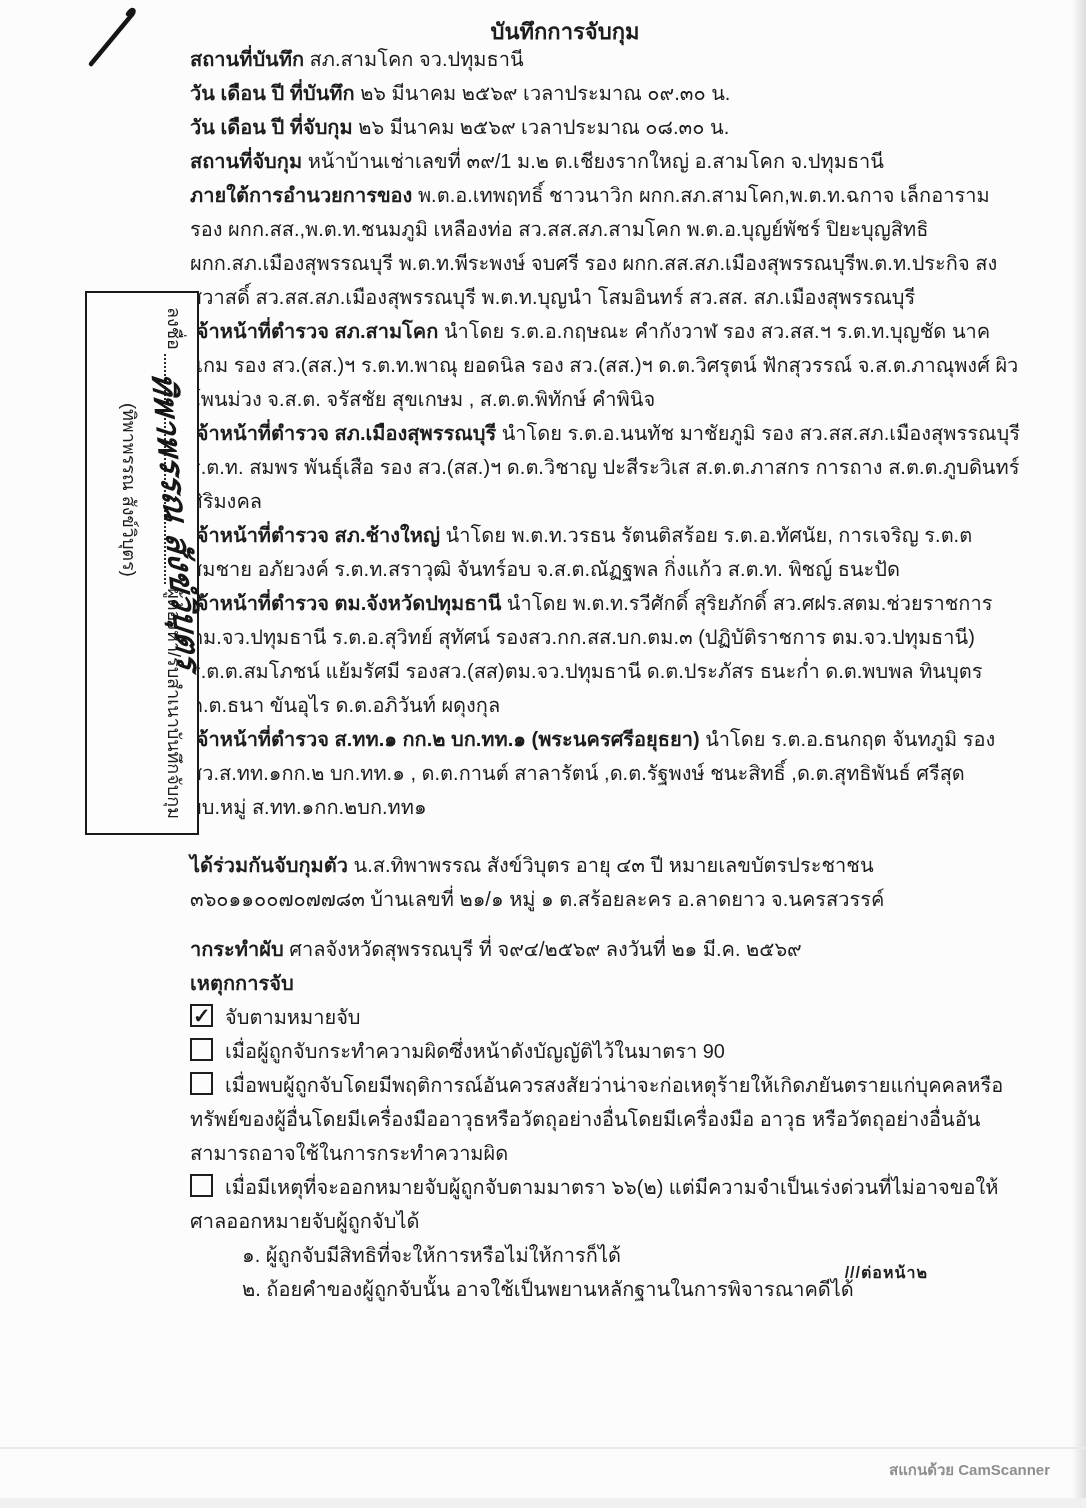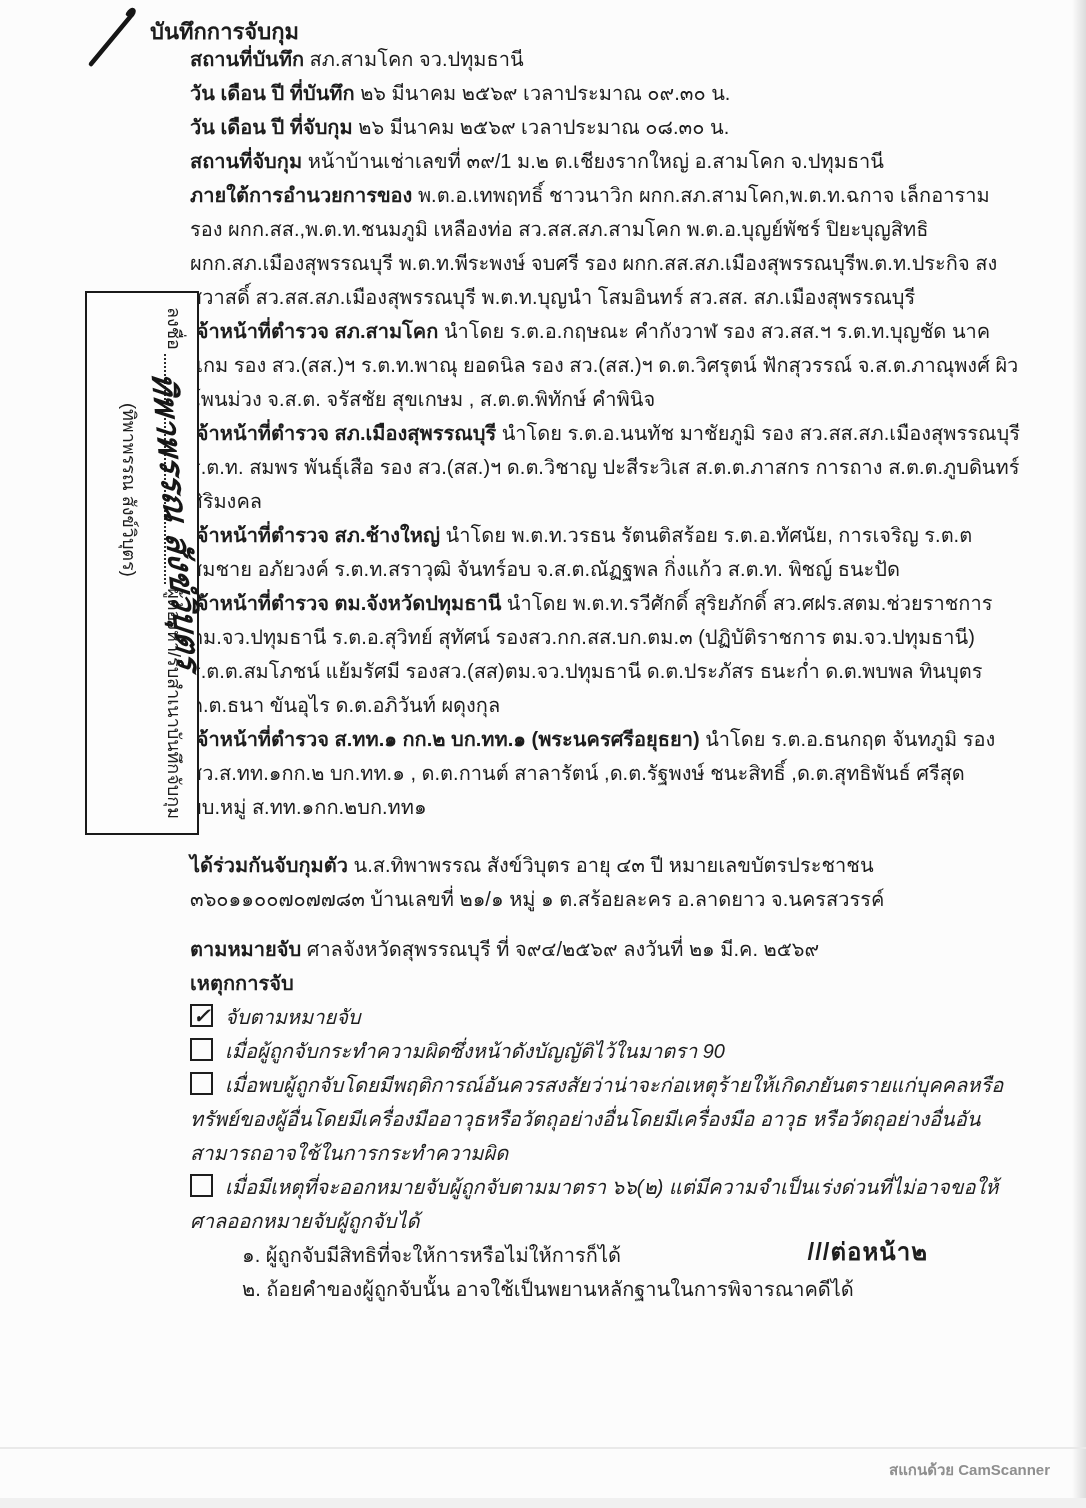--- a/index.html
+++ b/index.html
@@ -22,46 +22,46 @@
     background:#e9e9e9;
   }
   .scan-bottom-band{
     position:absolute;left:0;top:1498px;width:100%;height:10px;
     background:#f0f0f0;
   }
   .pen-mark{position:absolute;left:78px;top:4px;}
   
   .title{
     position:absolute;left:150px;top:14px;width:830px;
-    font-size:22px;font-weight:bold;
+    text-align:center;font-size:22px;font-weight:bold;
   }
   .content{
     position:absolute;left:190px;top:42px;width:832px;
     font-size:20px;line-height:34px;
     word-break:break-word;
   }
   .content p{margin:0;}
   .lead{font-weight:bold;}
   .para-gap-lg{margin-top:24px !important;}
   .para-gap-sm{margin-top:16px !important;}
   .heading{font-weight:bold;}
   .checkbox{
     display:inline-block;width:19px;height:19px;
     border:2px solid #1d1d1d;margin-right:12px;
     vertical-align:-3px;position:relative;background:#fcfcfc;
   }
   .checkbox.checked::after{
     content:"✓";position:absolute;left:1px;top:-7px;
     font-size:21px;font-weight:bold;color:#1d1d1d;
   }
-  .reason{margin:0;line-height:34px;font-style:italic;}
+  .reason{margin:0;line-height:34px;}
   .right-item{padding-left:52px;}
   .continuation{
-    position:absolute;right:158px;top:1232px;
-    font-size:24px;font-weight:bold;letter-spacing:1px;
+    position:absolute;right:158px;top:1260px;
+    font-size:16px;font-weight:bold;letter-spacing:1px;
   }
   
   .sig-box{
     position:absolute;left:199px;top:291px;
     width:544px;height:114px;
     transform:rotate(90deg);transform-origin:0 0;
     border:2px solid #1a1a1a;
     background:#fdfdfd;
     box-sizing:border-box;
     padding:8px 14px 4px 14px;
@@ -105,21 +105,21 @@
 
     <p class="para"><span class="lead">ภายใต้การอำนวยการของ</span><span> พ.ต.อ.เทพฤทธิ์ ชาวนาวิก ผกก.สภ.สามโคก,พ.ต.ท.ฉกาจ เล็กอาราม รอง ผกก.สส.,พ.ต.ท.ชนมภูมิ เหลืองท่อ สว.สส.สภ.สามโคก พ.ต.อ.บุญย์พัชร์ ปิยะบุญสิทธิ ผกก.สภ.เมืองสุพรรณบุรี พ.ต.ท.พีระพงษ์ จบศรี รอง ผกก.สส.สภ.เมืองสุพรรณบุรีพ.ต.ท.ประกิจ สงสวาสดิ์ สว.สส.สภ.เมืองสุพรรณบุรี พ.ต.ท.บุญนำ โสมอินทร์ สว.สส. สภ.เมืองสุพรรณบุรี</span></p>
     <p class="para"><span class="lead">เจ้าหน้าที่ตำรวจ สภ.สามโคก</span><span> นำโดย ร.ต.อ.กฤษณะ คำกังวาฬ รอง สว.สส.ฯ ร.ต.ท.บุญชัด นาคแกม รอง สว.(สส.)ฯ ร.ต.ท.พาณุ ยอดนิล รอง สว.(สส.)ฯ ด.ต.วิศรุตน์ ฟักสุวรรณ์ จ.ส.ต.ภาณุพงศ์ ผิวโพนม่วง จ.ส.ต. จรัสชัย สุขเกษม , ส.ต.ต.พิทักษ์ คำพินิจ</span></p>
     <p class="para"><span class="lead">เจ้าหน้าที่ตำรวจ สภ.เมืองสุพรรณบุรี</span><span> นำโดย ร.ต.อ.นนทัช มาชัยภูมิ รอง สว.สส.สภ.เมืองสุพรรณบุรี ร.ต.ท. สมพร พันธุ์เสือ รอง สว.(สส.)ฯ ด.ต.วิชาญ ปะสีระวิเส ส.ต.ต.ภาสกร การถาง ส.ต.ต.ภูบดินทร์ ศิริมงคล</span></p>
     <p class="para"><span class="lead">เจ้าหน้าที่ตำรวจ สภ.ช้างใหญ่</span><span> นำโดย พ.ต.ท.วรธน รัตนติสร้อย ร.ต.อ.ทัศนัย, การเจริญ ร.ต.ต สมชาย อภัยวงค์ ร.ต.ท.สราวุฒิ จันทร์อบ จ.ส.ต.ณัฏฐพล กิ่งแก้ว ส.ต.ท. พิชญ์ ธนะปัด</span></p>
     <p class="para"><span class="lead">เจ้าหน้าที่ตำรวจ ตม.จังหวัดปทุมธานี</span><span> นำโดย พ.ต.ท.รวีศักดิ์ สุริยภักดิ์  สว.ศฝร.สตม.ช่วยราชการ ตม.จว.ปทุมธานี ร.ต.อ.สุวิทย์ สุทัศน์ รองสว.กก.สส.บก.ตม.๓ (ปฏิบัติราชการ ตม.จว.ปทุมธานี) ร.ต.ต.สมโภชน์ แย้มรัศมี รองสว.(สส)ตม.จว.ปทุมธานี ด.ต.ประภัสร ธนะก่ำ ด.ต.พบพล ทินบุตร ด.ต.ธนา ขันอุไร ด.ต.อภิวันท์ ผดุงกุล</span></p>
     <p class="para"><span class="lead">เจ้าหน้าที่ตำรวจ ส.ทท.๑ กก.๒ บก.ทท.๑ (พระนครศรีอยุธยา)</span><span> นำโดย ร.ต.อ.ธนกฤต จันทภูมิ รอง สว.ส.ทท.๑กก.๒ บก.ทท.๑ , ด.ต.กานต์ สาลารัตน์ ,ด.ต.รัฐพงษ์ ชนะสิทธิ์ ,ด.ต.สุทธิพันธ์ ศรีสุด ผบ.หมู่ ส.ทท.๑กก.๒บก.ทท๑</span></p>
 
     <p class="para para-gap-lg"><span class="lead">ได้ร่วมกันจับกุมตัว</span><span> น.ส.ทิพาพรรณ สังข์วิบุตร อายุ ๔๓ ปี หมายเลขบัตรประชาชน ๓๖๐๑๑๐๐๗๐๗๗๘๓ บ้านเลขที่ ๒๑/๑ หมู่ ๑ ต.สร้อยละคร อ.ลาดยาว จ.นครสวรรค์</span></p>
 
-    <p class="para para-gap-sm"><span class="lead">ตามหมายจับ</span><span> ศาลจังหวัดสุพรรณบุรี ที่ จ๙๔/๒๕๖๙  ลงวันที่ ๒๑ มี.ค. ๒๕๖๙</span></p>
+    <p class="para para-gap-sm"><span class="lead">ากระทำผับ</span><span> ศาลจังหวัดสุพรรณบุรี ที่ จ๙๔/๒๕๖๙  ลงวันที่ ๒๑ มี.ค. ๒๕๖๙</span></p>
 
 
     <p class="heading">เหตุกการจับ</p>
 
     <div class="reason"><span class="checkbox checked"></span><span>จับตามหมายจับ</span></div>
     <div class="reason"><span class="checkbox"></span><span>เมื่อผู้ถูกจับกระทำความผิดซึ่งหน้าดังบัญญัติไว้ในมาตรา 90</span></div>
     <div class="reason"><span class="checkbox"></span><span>เมื่อพบผู้ถูกจับโดยมีพฤติการณ์อันควรสงสัยว่าน่าจะก่อเหตุร้ายให้เกิดภยันตรายแก่บุคคลหรือ ทรัพย์ของผู้อื่นโดยมีเครื่องมืออาวุธหรือวัตถุอย่างอื่นโดยมีเครื่องมือ อาวุธ หรือวัตถุอย่างอื่นอันสามารถอาจใช้ในการกระทำความผิด</span></div>
     <div class="reason"><span class="checkbox"></span><span>เมื่อมีเหตุที่จะออกหมายจับผู้ถูกจับตามมาตรา ๖๖(๒) แต่มีความจำเป็นเร่งด่วนที่ไม่อาจขอให้ศาลออกหมายจับผู้ถูกจับได้</span></div>
 
     <p class="right-item">๑. ผู้ถูกจับมีสิทธิที่จะให้การหรือไม่ให้การก็ได้</p>

